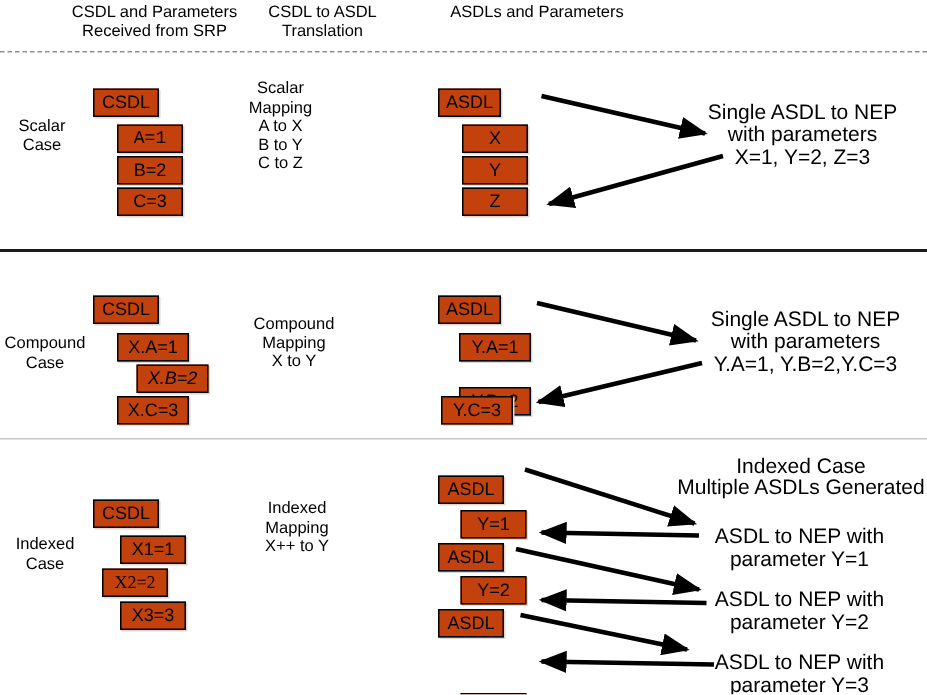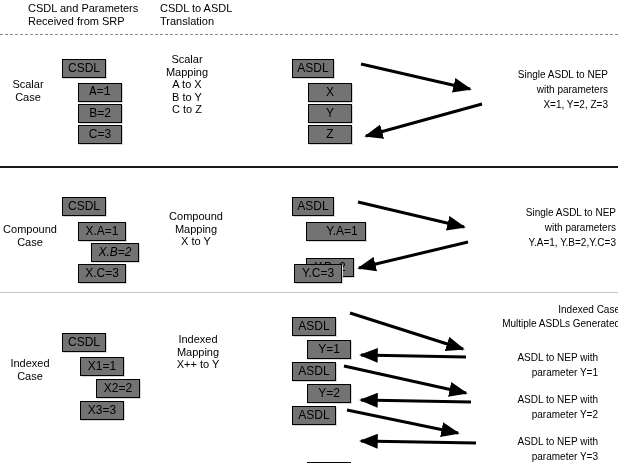--- a/index.html
+++ b/index.html
@@ -1,26 +1,26 @@
 <!DOCTYPE html>
 <html><head>
 <meta charset="utf-8">
 <style>
   html,body{margin:0;padding:0;background:#fff;}
   .canvas{
     position:relative;width:618px;height:463px;background:#ffffff;
     font-family:"Liberation Sans", sans-serif;color:#000;overflow:hidden;
   }
   .abs{position:absolute;}
-  .hdr{font-size:11px;line-height:13px;text-align:left;}
+  .hdr{font-size:11px;line-height:13px;text-align:center;}
   .case-lbl{font-size:11px;line-height:13px;text-align:center;}
   .map-txt{font-size:11px;line-height:12.5px;text-align:center;}
-  .note{font-size:10px;line-height:15px;text-align:right;}
+  .note{font-size:14px;line-height:15px;text-align:center;}
   .box{
-    position:absolute;border:1px solid #000;background:#737373;
+    position:absolute;border:1px solid #000;background:#c2410c;
     text-align:center;font-size:12px;line-height:17px;height:17px;
     box-shadow:1px 1px 0 #d8d8d8;
   }
   .div1{position:absolute;left:0;width:618px;border-top:1px dashed #8f8f8f;height:0;}
   .div2{position:absolute;left:0;width:618px;border-top:2px solid #1a1a1a;height:0;}
   .div3{position:absolute;left:0;width:618px;border-top:1px solid #c4c4c4;height:0;}
   svg.overlay{position:absolute;left:0;top:0;pointer-events:none;}
 </style>
 </head>
 <body>
@@ -29,20 +29,21 @@
 
   <div class="abs hdr" style="left:28px;top:2px;width:150px;">
     <div>CSDL and Parameters</div>
     <div>Received from SRP</div>
   </div>
   <div class="abs hdr" style="left:160px;top:2px;width:110px;">
     <div>CSDL to ASDL</div>
     <div>Translation</div>
   </div>
   <div class="abs hdr" style="left:288px;top:2px;width:140px;">
+    <div>ASDLs and Parameters</div>
   </div>
 
   <div class="div1" style="top:34px;"></div>
   <div class="div2" style="top:166px;"></div>
   <div class="div3" style="top:292px;"></div>
 
   <div class="abs case-lbl" style="left:4px;top:78px;width:48px;">
     <div>Scalar</div>
     <div>Case</div>
   </div>
@@ -79,37 +80,37 @@
   <div class="box" style="left:91px;top:243px;width:46px;font-style:italic;">X.B=2</div>
   <div class="box" style="left:78px;top:264px;width:46px;">X.C=3</div>
 
   <div class="abs map-txt" style="left:158px;top:210px;width:76px;">
     <div>Compound</div>
     <div>Mapping</div>
     <div>X to Y</div>
   </div>
 
   <div class="box" style="left:292px;top:197px;width:40px;">ASDL</div>
-  <div class="box" style="left:306px;top:222px;width:46px;padding-left:12px;">Y.A=1</div>
+  <div class="box" style="left:306px;top:222px;width:46px;">Y.A=1</div>
   <div class="box" style="left:306px;top:258px;width:46px;">Y.B=2</div>
   <div class="box" style="left:294px;top:264px;width:46px;">Y.C=3</div>
 
   <div class="abs note" style="left:458px;top:205px;width:158px;">
     <div>Single ASDL to NEP</div>
     <div>with parameters</div>
     <div>Y.A=1, Y.B=2,Y.C=3</div>
   </div>
 
   <div class="abs case-lbl" style="left:6px;top:357px;width:48px;">
     <div>Indexed</div>
     <div>Case</div>
   </div>
   <div class="box" style="left:62px;top:333px;width:42px;">CSDL</div>
   <div class="box" style="left:80px;top:357px;width:42px;">X1=1</div>
-  <div class="box" style="left:96px;top:379px;width:42px;">X2=2</div>
+  <div class="box" style="left:68px;top:379px;width:42px;font-family:Liberation Serif, serif;">X2=2</div>
   <div class="box" style="left:80px;top:401px;width:42px;">X3=3</div>
 
   <div class="abs map-txt" style="left:160px;top:333px;width:76px;">
     <div>Indexed</div>
     <div>Mapping</div>
     <div>X++ to Y</div>
   </div>
 
   <div class="box" style="left:292px;top:317px;width:42px;">ASDL</div>
   <div class="box" style="left:307px;top:340px;width:42px;">Y=1</div>

